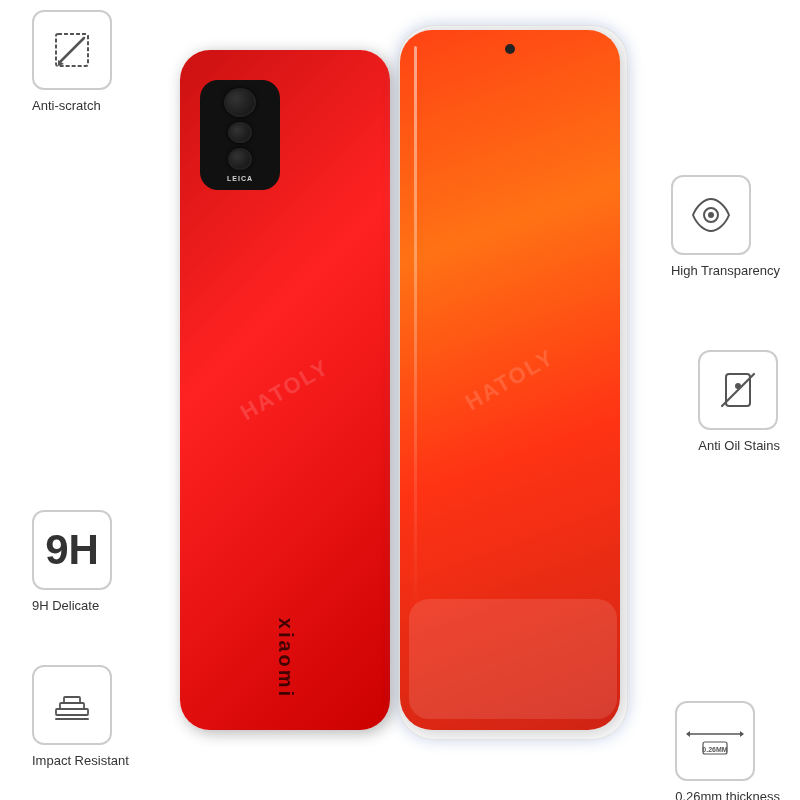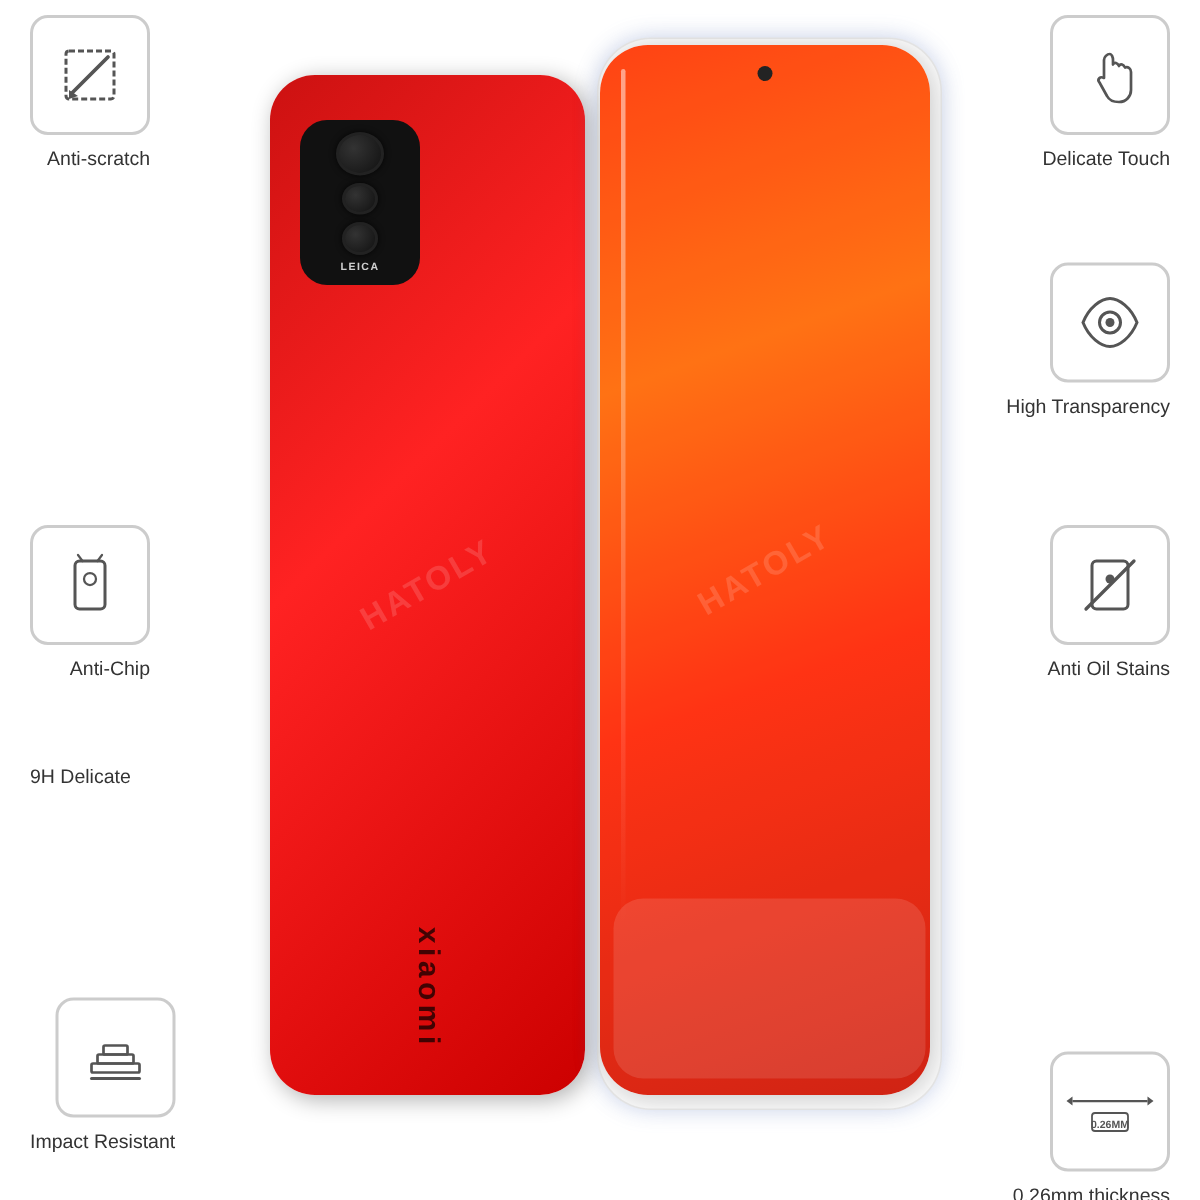--- a/index.html
+++ b/index.html
@@ -177,22 +177,23 @@
       height: 80%;
       background: linear-gradient(to bottom, rgba(255,255,255,0.5), rgba(255,255,255,0));
       border-radius: 2px;
     }
 
     
     .feature {
       position: absolute;
       display: flex;
       flex-direction: column;
-      align-items: flex-end;
+      align-items: flex-start;
       gap: 8px;
+      margin-left: 12px;
     }
 
     .feature-icon-box {
       width: 80px;
       height: 80px;
       border: 2px solid #ccc;
       border-radius: 12px;
       display: flex;
       align-items: center;
       justify-content: center;
@@ -256,33 +257,25 @@
       <svg class="icon-svg" viewBox="0 0 48 48" fill="none" xmlns="http://www.w3.org/2000/svg">
         <rect x="8" y="8" width="32" height="32" rx="2" stroke="#555" stroke-width="2" fill="none" stroke-dasharray="4 2"></rect>
         <line x1="12" y1="36" x2="36" y2="12" stroke="#555" stroke-width="2.5" stroke-linecap="round"></line>
         <polygon points="10,34 10,40 16,38" fill="#555"></polygon>
       </svg>
     </div>
     <span class="feature-label">Anti-scratch</span>
   </div>
 
 
-  <div class="feature feat-anti-chip">
-    <div class="feature-icon-box">
-      <svg class="icon-svg" viewBox="0 0 48 48" fill="none" xmlns="http://www.w3.org/2000/svg">
-        <rect x="14" y="8" width="20" height="32" rx="3" stroke="#555" stroke-width="2" fill="none"></rect>
-        <line x1="19" y1="8" x2="16" y2="4" stroke="#555" stroke-width="1.5" stroke-linecap="round"></line>
-        <line x1="29" y1="8" x2="32" y2="4" stroke="#555" stroke-width="1.5" stroke-linecap="round"></line>
-        <circle cx="24" cy="20" r="4" stroke="#555" stroke-width="1.5" fill="none"></circle>
-      </svg>
-    </div>
-    <span class="feature-label">Anti-Chip</span>
-  </div>
 
   <div class="feature feat-9h">
+    <div class="feature-icon-box">
+      <span class="nine-h-text">9H</span>
+    </div>
     <span class="feature-label">9H Delicate</span>
   </div>
 
   <div class="feature feat-impact">
     <div class="feature-icon-box">
       <svg class="icon-svg" viewBox="0 0 48 48" fill="none" xmlns="http://www.w3.org/2000/svg">
 
         <rect x="8" y="28" width="32" height="6" rx="1" stroke="#555" stroke-width="1.8" fill="none"></rect>
         <rect x="12" y="22" width="24" height="6" rx="1" stroke="#555" stroke-width="1.8" fill="none"></rect>
         <rect x="16" y="16" width="16" height="6" rx="1" stroke="#555" stroke-width="1.8" fill="none"></rect>
@@ -306,29 +299,20 @@
 
     <div class="phone-front">
       <div class="front-camera-dot"></div>
     </div>
 
     <div class="glass-overlay">
       <div class="glass-reflection"></div>
     </div>
   </div>
 
-  <div class="feature feat-delicate-touch">
-    <div class="feature-icon-box">
-      <svg class="icon-svg" viewBox="0 0 48 48" fill="none" xmlns="http://www.w3.org/2000/svg">
-
-        <path d="M24 10 C22 10 20 12 20 14 L20 26 C20 26 18 25 17 26 C16 27 16 28 17 29 L22 38 C23 40 25 42 30 42 C35 42 38 38 38 34 L38 22 C38 20 36 18 34 19 C33 17 31 16 30 18 C29 16 27 15 26 17 L26 14 C26 12 25 10 24 10 Z" stroke="#555" stroke-width="1.8" fill="none" stroke-linejoin="round"></path>
-      </svg>
-    </div>
-    <span class="feature-label">Delicate Touch</span>
-  </div>
 
   <div class="feature feat-anti-oil">
     <div class="feature-icon-box">
       <svg class="icon-svg" viewBox="0 0 48 48" fill="none" xmlns="http://www.w3.org/2000/svg">
         <rect x="12" y="8" width="24" height="32" rx="3" stroke="#555" stroke-width="2" fill="none"></rect>
         <circle cx="24" cy="20" r="3" fill="#555"></circle>
         <line x1="8" y1="40" x2="40" y2="8" stroke="#555" stroke-width="2.2" stroke-linecap="round"></line>
       </svg>
     </div>
     <span class="feature-label">Anti Oil Stains</span>

